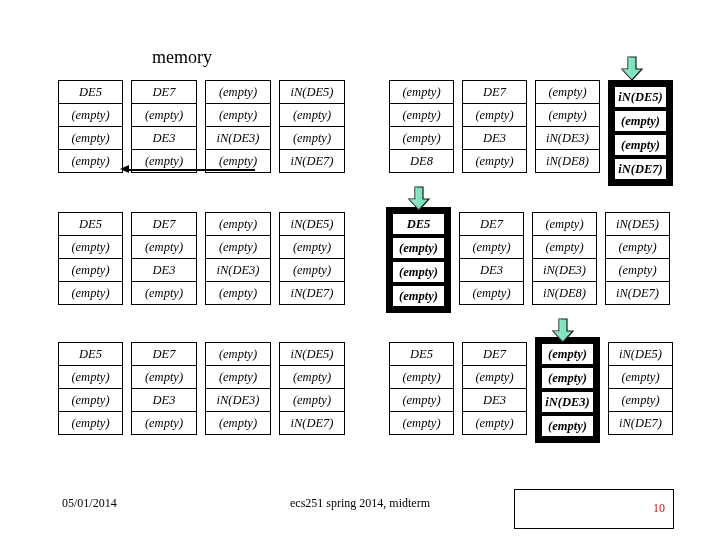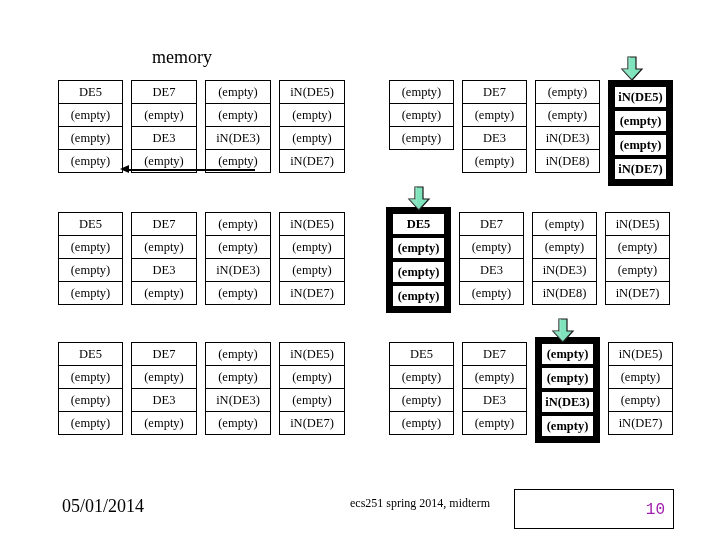--- a/index.html
+++ b/index.html
@@ -43,20 +43,21 @@
     display: flex;
     flex-direction: row;
     align-items: flex-start;
   }
 
   .col {
     display: flex;
     flex-direction: column;
     box-sizing: border-box;
     position: relative;
+    font-style: italic;
   }
   .col + .col { margin-left: 8px; }
 
   .cell {
     box-sizing: border-box;
     border: 1px solid #000000;
     margin-top: -1px;
     height: 24px;
     line-height: 22px;
     text-align: center;
@@ -123,52 +124,52 @@
     border-bottom: 4.5px solid transparent;
     border-right: 9px solid #000000;
   }
 
   
   .footer-date {
     position: absolute;
     left: 62px;
     top: 496px;
     font-family: "Liberation Serif", "DejaVu Serif", serif;
-    font-size: 18px;
+    font-size: 12px;
     color: #000000;
     white-space: nowrap;
   }
   .footer-center {
     position: absolute;
     left: 230px;
     top: 496px;
     width: 260px;
-    text-align: right;
+    text-align: center;
     font-family: "Liberation Serif", "DejaVu Serif", serif;
     font-size: 12px;
     color: #000000;
     white-space: nowrap;
   }
   .page-box {
     position: absolute;
     left: 514px;
     top: 489px;
     width: 160px;
     height: 40px;
     border: 1px solid #000000;
     box-sizing: border-box;
     background: #ffffff;
   }
   .page-num {
     position: absolute;
     right: 8px;
     top: 11px;
-    font-family: Liberation Mono, monospace;
-    font-size: 16px;
-    color: #a21caf;
+    font-family: Liberation Serif, serif;
+    font-size: 12px;
+    color: #b91c1c;
   }
 </style>
 </head>
 <body>
 
 <div class="slide">
 
   <div class="section-title title-memory">memory</div>
 
   <div class="block" id="memory-row-1" style="left:58px; top:80px;">
@@ -206,20 +207,21 @@
     <div class="head"></div>
     <div class="shaft"></div>
   </div>
 
   <div class="block" id="disk-row-1" style="left:389px; top:80px;">
 
     <div class="col disk-col">
       <div class="cell">(empty)</div>
       <div class="cell">(empty)</div>
       <div class="cell">(empty)</div>
+      <div class="cell">DE8</div>
     </div>
 
     <div class="col disk-col">
       <div class="cell">DE7</div>
       <div class="cell">(empty)</div>
       <div class="cell">DE3</div>
       <div class="cell">(empty)</div>
     </div>
 
     <div class="col disk-col">

